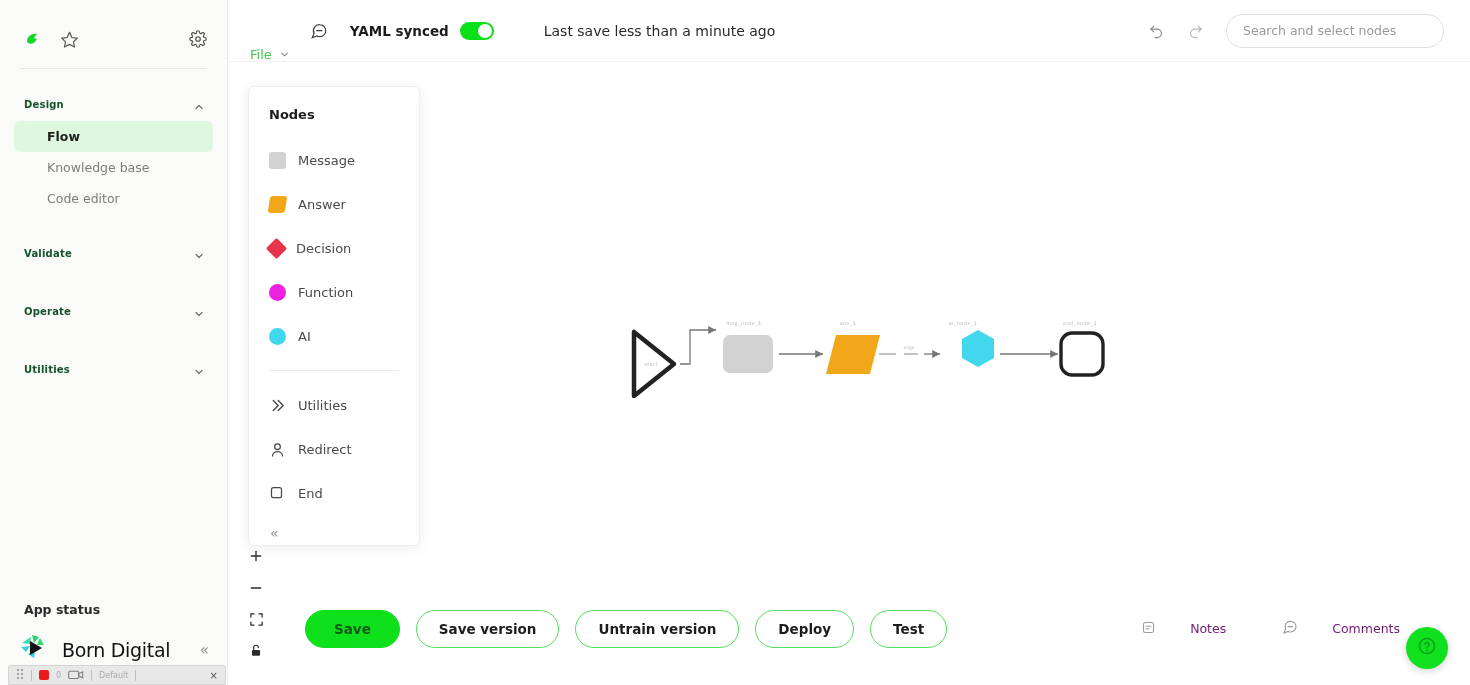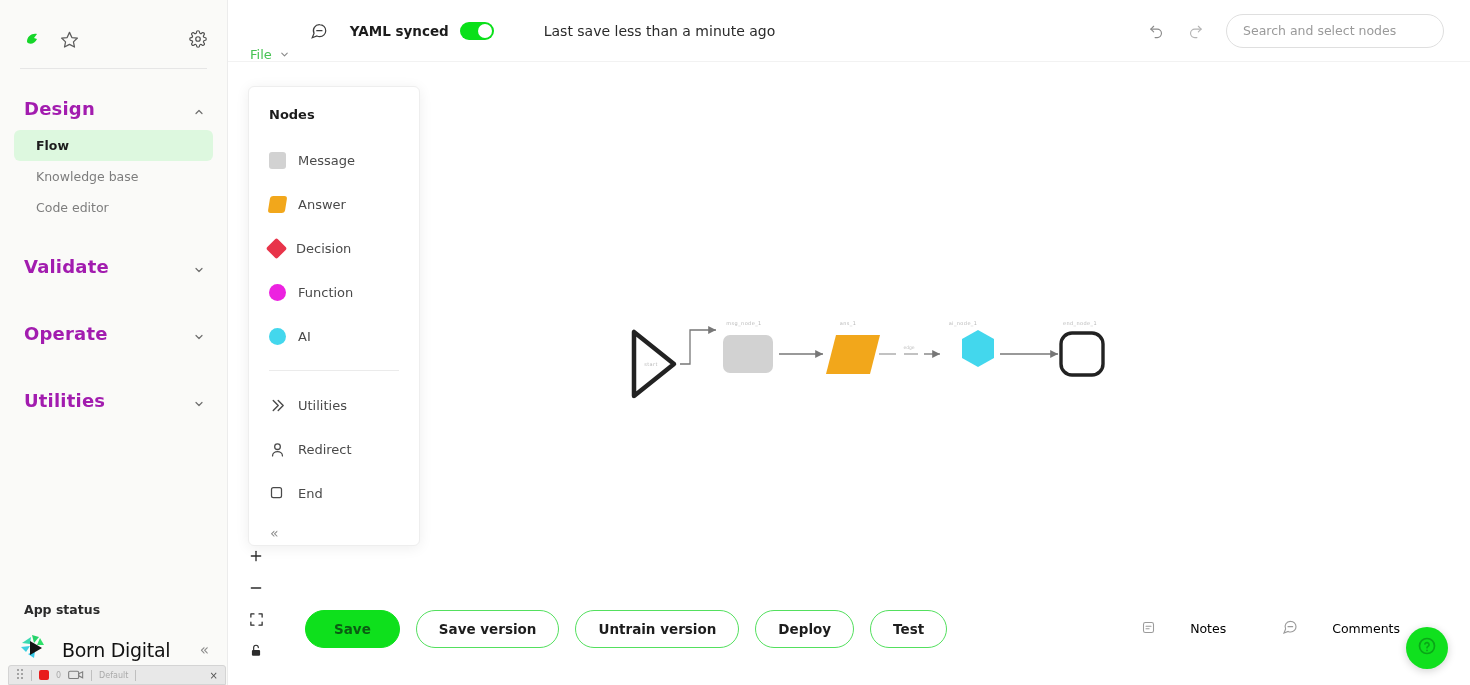--- a/index.html
+++ b/index.html
@@ -29,27 +29,27 @@
   .side-divider {
     margin: 18px 20px 0 20px; height: 1px; background: #e6e6e6;
   }
   .nav-group { margin-top: 20px; }
   .nav-group-head {
     display: flex; align-items: center; justify-content: space-between;
     padding: 9px 22px 9px 24px;
     cursor: pointer;
   }
   .nav-group-title {
-    font-size: 18px; font-weight: 700; color: #a21caf; letter-spacing: .2px;
+    font-size: 10px; font-weight: 700; color: #14532d; letter-spacing: .2px;
   }
   .chev { width: 12px; height: 12px; color: #6e6e6e; }
   .nav-sub { margin-top: 2px; }
   .nav-item {
     display: block;
-    margin: 0 14px; padding: 8px 0 8px 22px;
+    margin: 0 14px; padding: 8px 0 8px 33px;
     font-size: 12.5px; color: #7d7d7d; border-radius: 6px;
     cursor: pointer; line-height: 1.2;
   }
   .nav-item.active {
     background: #ddf8df; color: #1d1d1d; font-weight: 700;
   }
   .nav-group.collapsed .nav-group-head { padding-top: 13px; padding-bottom: 13px; }
 
   #app-status {
     position: absolute; left: 24px; bottom: 68px;
@@ -156,21 +156,21 @@
     cursor: pointer; font-family: inherit;
     background: #fff; border: 1.5px solid #53e05e; color: #1d1d1d; text-align: right;
   }
   .btn.primary { background: #0ee01c; border-color: #0ee01c; color: #0b5c12; padding: 0 28px; }
 
   #bottom-right {
     position: absolute; right: 70px; bottom: 47px;
     display: flex; align-items: center; gap: 30px;
   }
   .br-link { display: flex; align-items: center; gap: 8px; cursor: pointer; }
-  .br-link span { font-size: 12.5px; color: #000000; margin-left: 26px; }
+  .br-link span { font-size: 12.5px; color: #701a75; margin-left: 26px; }
   #fab {
     position: absolute; right: 22px; bottom: 16px; width: 42px; height: 42px;
     border-radius: 50%; background: #10e01e; display: flex; align-items: center;
     justify-content: center; cursor: pointer; box-shadow: 0 2px 8px rgba(0,0,0,.18);
   }
 
   
   #recorder {
     position: absolute; left: 8px; bottom: 0; width: 218px; height: 20px;
     background: #e8e8e8; border: 1px solid #d4d4d4; border-radius: 3px 3px 0 0;

